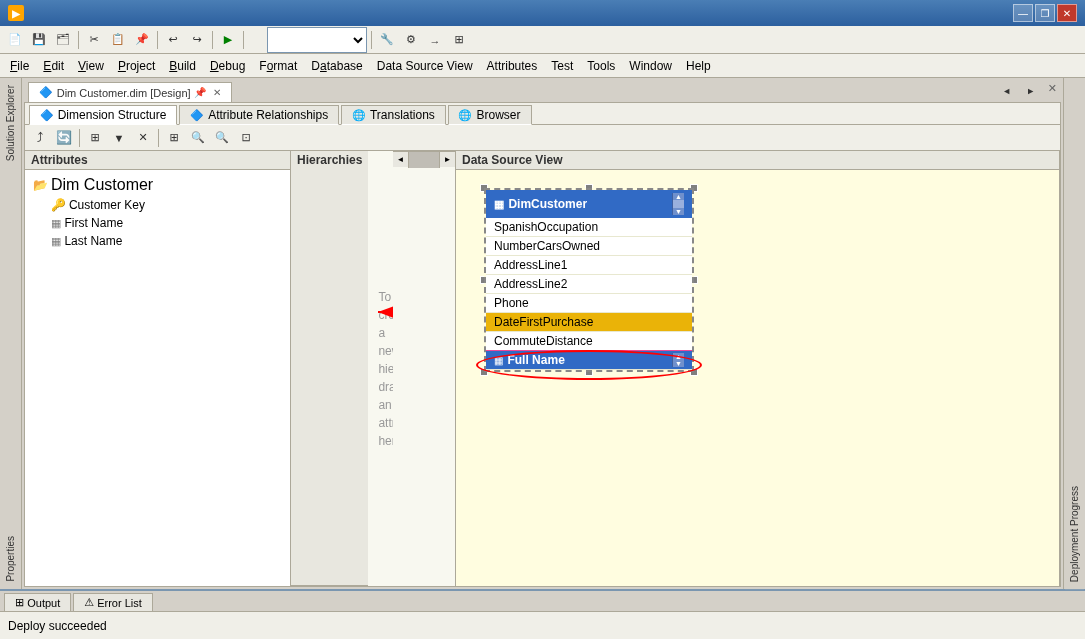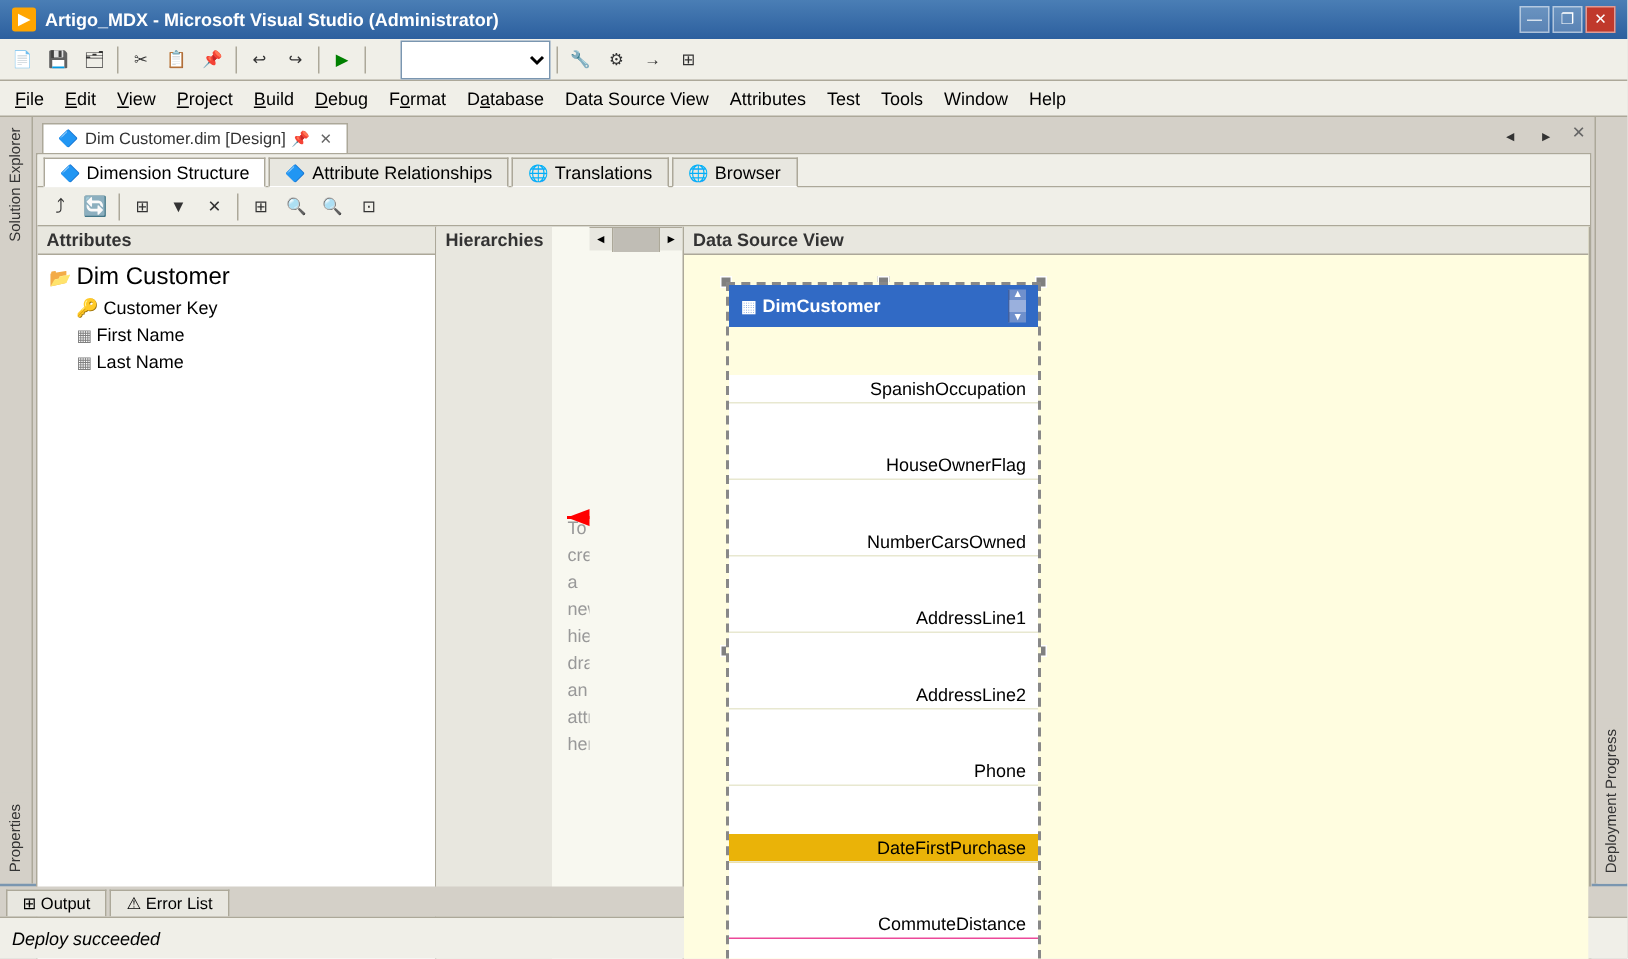--- a/index.html
+++ b/index.html
@@ -196,23 +196,22 @@
       display: flex;
       align-items: center;
       gap: 4px;
     }
     .dsv-row {
       padding: 2px 8px;
       font-size: 12px;
       border-bottom: 1px solid #e8e8d0;
       display: flex;
       align-items: center;
-      justify-content: flex-end;
+      justify-content: flex-start;
       background: white;
-      margin-top: 32px;
     }
 
     
     .red-arrow-svg {
       position: absolute;
       pointer-events: none;
     }
 
     
     .bottom-area {
@@ -250,21 +249,20 @@
     .close-x { font-size: 11px; cursor: pointer; color: #666; }
   </style>
 </head>
 <body>
 
 <div class="title-bar">
   <div class="title-bar-left">
     <div class="title-bar-icon">
       <span style="font-size:10px;color:white;">▶</span>
     </div>
-    <span>Artigo_MDX - Microsoft Visual Studio (Administrator)</span>
   </div>
   <div class="title-bar-controls">
     <div class="title-btn">—</div>
     <div class="title-btn">❐</div>
     <div class="title-btn close">✕</div>
   </div>
 </div>
 
 <div class="toolbar">
   <div class="tb-btn" title="New">📄</div>
@@ -442,23 +440,20 @@
                     <div style="flex:1; background:#9ab0dd; cursor:pointer; min-height:8px;"></div>
                     <div style="font-size:7px; cursor:pointer; text-align:center;">▼</div>
                   </div>
                 </div>
 
                 <div style="background:white;">
                   <div class="dsv-row" style="padding:2px 8px; font-size:12px; border-bottom:1px solid #e8e8d0; background:white;">
                       <span>SpanishOccupation</span>
                     </div>
                   <div class="dsv-row" style="padding:2px 8px; font-size:12px; border-bottom:1px solid #e8e8d0; background:white;">
-                      <span>HouseOwnerFlag</span>
-                    </div>
-                  <div class="dsv-row" style="padding:2px 8px; font-size:12px; border-bottom:1px solid #e8e8d0; background:white;">
                       <span>NumberCarsOwned</span>
                     </div>
                   <div class="dsv-row" style="padding:2px 8px; font-size:12px; border-bottom:1px solid #e8e8d0; background:white;">
                       <span>AddressLine1</span>
                     </div>
                   <div class="dsv-row" style="padding:2px 8px; font-size:12px; border-bottom:1px solid #e8e8d0; background:white;">
                       <span>AddressLine2</span>
                     </div>
                   <div class="dsv-row" style="padding:2px 8px; font-size:12px; border-bottom:1px solid #e8e8d0; background:white;">
                       <span>Phone</span>
@@ -502,15 +497,15 @@
     <div class="bottom-tab" style="background:#e8e7e0; border:1px solid #aca899; border-bottom:none; padding:2px 10px; font-size:11px; cursor:pointer; display:flex; align-items:center; gap:3px;">
       <span>⊞</span>
       <span>Output</span>
     </div>
     <div class="bottom-tab" style="background:#e8e7e0; border:1px solid #aca899; border-bottom:none; padding:2px 10px; font-size:11px; cursor:pointer; display:flex; align-items:center; gap:3px; margin-left:2px;">
       <span>⚠</span>
       <span>Error List</span>
     </div>
   </div>
   <div class="bottom-status" style="background:#f0efe8; border-top:1px solid #aca899; padding:2px 8px; flex:1; display:flex; align-items:center;">
-    <span style="font-size:12px;font-style:italic;">Deploy succeeded</span>
+    <span style="font-size:12px;">Deploy succeeded</span>
   </div>
 </div>
 
 </body></html>

